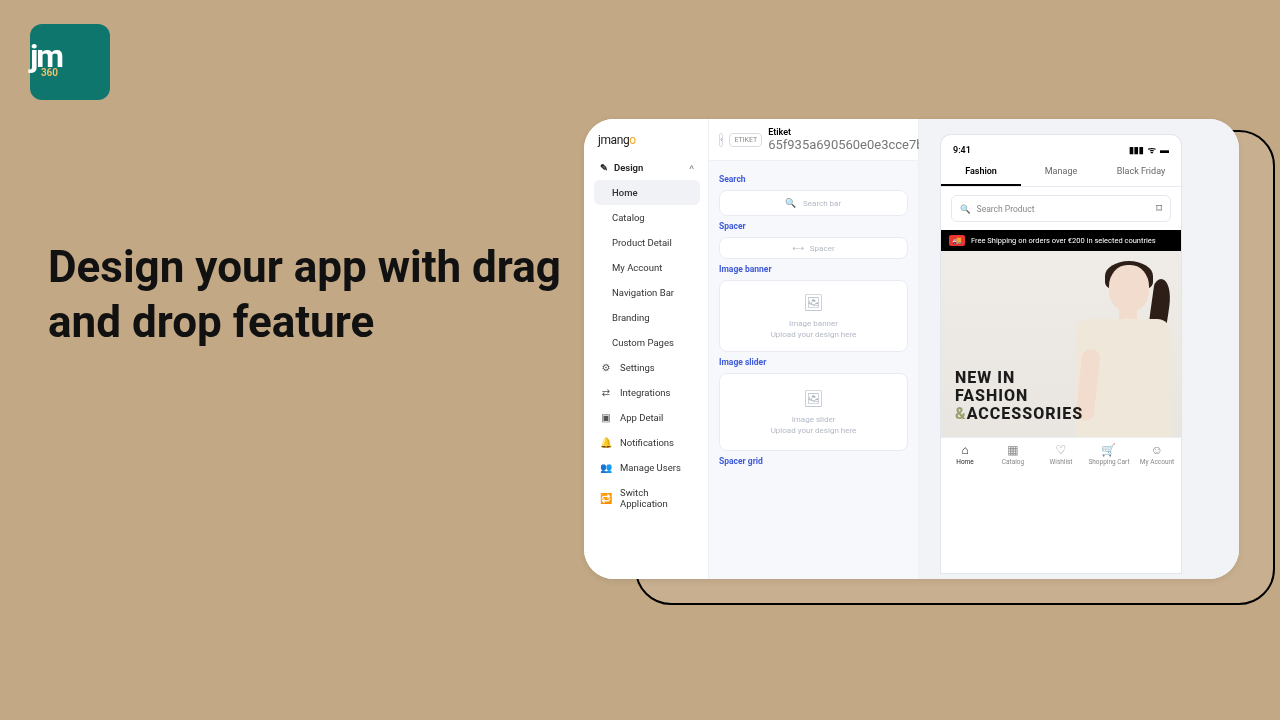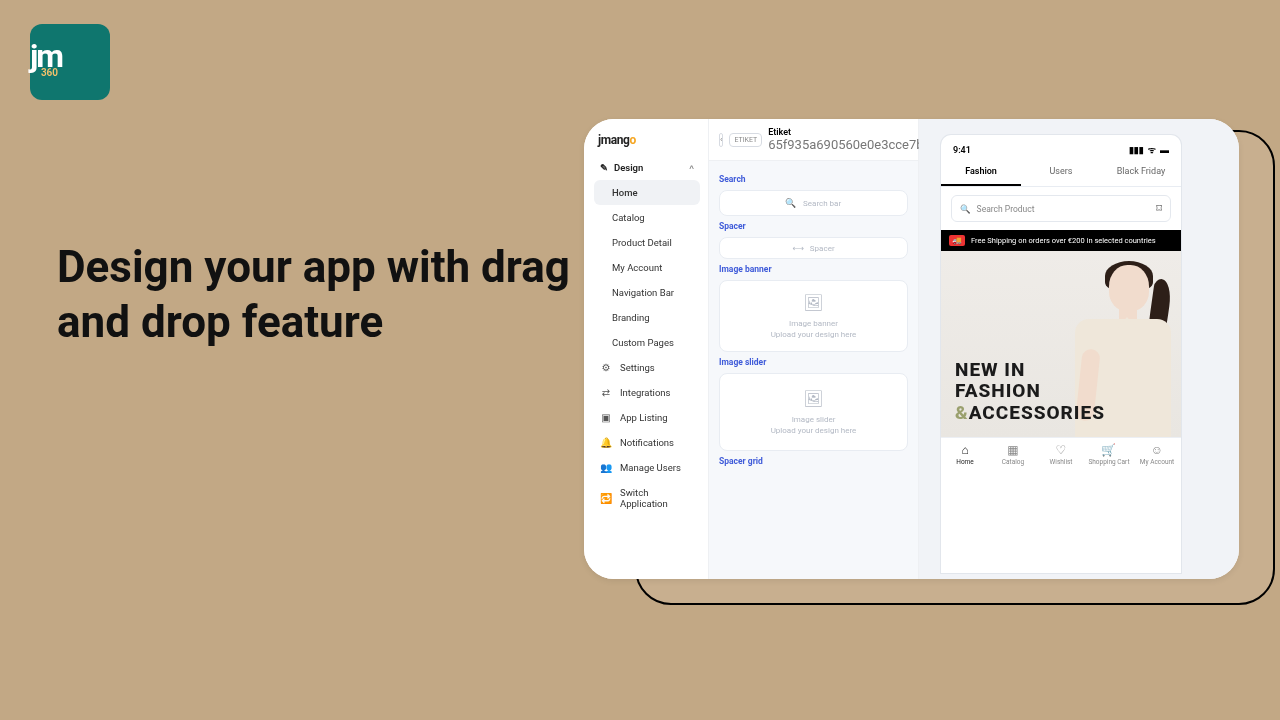--- a/index.html
+++ b/index.html
@@ -7,35 +7,35 @@
   body { background: #c2a885; position: relative; }
 
   .logo-badge {
     position: absolute; top: 24px; left: 30px;
     width: 80px; height: 76px; background: #0f766e; border-radius: 12px;
     display: flex; align-items: center; justify-content: flex-start;
   }
   .logo-badge .jm { color: #fff; font-weight: 700; font-size: 32px; letter-spacing: -2px; line-height: 0.6;}
   .logo-badge .sub { color: #f5c26b; font-size: 10px; font-weight:600; margin-top:-4px; display:block; text-align:right; padding-right:4px;}
 
-  .headline-block { position: absolute; top: 240px; left: 57px; width: 520px; color:#111; }
+  .headline-block { position: absolute; top: 240px; left: 48px; width: 520px; color:#111; }
   .headline-block h1 { font-size: 44px; font-weight: 700; line-height: 1.25; }
   .headline-block p  { margin-top: 46px; font-size: 22px; line-height: 1.55; color:#222; }
 
   .shadow-card {
     position:absolute; top:130px; left:635px; width:640px; height:475px;
     background:#c8af8f; border:2px solid #000; border-radius:36px;
   }
   .app-card {
     position: absolute; top: 119px; left: 584px; width: 655px; height: 460px;
     background:#fff; border-radius: 30px; overflow: hidden; display:flex;
     box-shadow: 0 2px 6px rgba(0,0,0,.08);
   }
   .sidebar { width: 125px; padding: 12px 8px 8px 10px; background:#fff; border-right:1px solid #eef0f3; font-size:9.5px; color:#222; }
-  .brand { font-weight:700; font-size:12px; padding:2px 0 8px 4px; letter-spacing:-0.4px;}
+  .brand { font-weight:400; font-size:12px; padding:2px 0 8px 4px; letter-spacing:-0.4px;}
   .brand .o { color:#f5a623;}
   .nav-section-head { display:flex; align-items:center; gap:6px; font-weight:600; padding:7px 6px; cursor:pointer;}
   .nav-section-head .chev { margin-left:auto; font-size:8px; color:#888;}
   .nav-item { padding:7px 10px 7px 18px; border-radius:6px; color:#333; cursor:pointer;}
   .nav-item.active { background:#f0f2f5; font-weight:500;}
   .nav-item-icon { display:flex; align-items:center; gap:8px; padding:7px 6px; color:#333; cursor:pointer;}
   .nav-item-icon .ic { width:12px; text-align:center; color:#555; font-size:10px;}
   .mid { width:210px; background:#f6f8fb; border-right:1px solid #eef0f3; display:flex; flex-direction:column; }
   .mid-top { display:flex; align-items:center; gap:6px; padding:8px 10px; border-bottom:1px solid #eef0f3; background:#fff;}
   .back-chip { width:14px; height:14px; border:1px solid #d7dbe2; border-radius:4px; display:flex; align-items:center; justify-content:center; font-size:8px; color:#888; cursor:pointer;}
@@ -59,21 +59,21 @@
   .status-right { display:flex; gap:4px; align-items:center;}
   .title-sm { text-align:center; font-size:8px; letter-spacing:0.6px; font-weight:600; color:#333; padding:3px 0 8px;}
   .tabs { display:flex; border-bottom:1px solid #e8ecf2;}
   .tab { flex:1; text-align:center; font-size:9px; padding:8px 0; color:#666; cursor:pointer;}
   .tab.active { color:#000; font-weight:600; border-bottom:2px solid #000;}
   .search-row { margin:8px 10px; border:1px solid #e4e8ee; border-radius:6px; display:flex; align-items:center; padding:6px 8px; font-size:8.5px; color:#888; gap:6px;}
   .search-row .scan { margin-left:auto; font-size:11px; color:#555;}
   .ship-bar { background:#000; color:#fff; font-size:7.5px; display:flex; align-items:center; gap:6px; padding:5px 8px;}
   .ship-bar .truck { background:#e33; padding:1px 3px; border-radius:2px; font-size:8px;}
   .hero { position:relative; height:186px; background:linear-gradient(#efece8,#e9e6e1); overflow:hidden;}
-  .hero-text { position:absolute; left:14px; bottom:14px; font-weight:800; font-size:19px; line-height:1.12; letter-spacing:1px; color:#1b1b1b;}
+  .hero-text { position:absolute; left:14px; bottom:14px; font-weight:800; font-size:16px; line-height:1.12; letter-spacing:1px; color:#1b1b1b;}
   .hero-text .amp { color:#9aa06e;}
   .model { position:absolute; right:-12px; top:0; width:156px; height:186px; }
   .head { position:absolute; top:14px; right:44px; width:40px; height:46px; background:#f1dccd; border-radius:46% 46% 42% 42%; }
   .hair { position:absolute; top:10px; right:40px; width:48px; height:30px; background:#2d1f18; border-radius:50% 50% 30% 30%; }
   .pony { position:absolute; top:28px; right:26px; width:18px; height:86px; background:#2d1f18; border-radius:40% 60% 50% 50% / 10% 30% 60% 60%; transform:rotate(8deg);}
   .neck { position:absolute; top:56px; right:56px; width:18px; height:16px; background:#f1dccd;}
   .dress { position:absolute; top:68px; right:22px; width:96px; height:120px; background:#efe7da; border-radius:14px 14px 4px 4px; }
   .dress::before { content:""; position:absolute; top:-2px; left:42px; width:0; height:0; border-left:10px solid transparent; border-right:10px solid transparent; border-bottom:12px solid #efe7da;}
   .arm { position:absolute; top:98px; right:96px; width:18px; height:72px; background:#f1dccd; border-radius:10px; transform:rotate(6deg);}
   .tabbar { display:flex; border-top:1px solid #eceff4; padding:5px 0 3px;}
@@ -115,21 +115,21 @@
     <div class="nav-item-icon">
         <span class="ic">⚙</span>
         <span>Settings</span>
       </div>
     <div class="nav-item-icon">
         <span class="ic">⇄</span>
         <span>Integrations</span>
       </div>
     <div class="nav-item-icon">
         <span class="ic">▣</span>
-        <span>App Listing</span>
+        <span>App Detail</span>
       </div>
     <div class="nav-item-icon">
         <span class="ic">🔔</span>
         <span>Notifications</span>
       </div>
     <div class="nav-item-icon">
         <span class="ic">👥</span>
         <span>Manage Users</span>
       </div>
     <div class="nav-item-icon">
@@ -179,21 +179,21 @@
       <div class="statusbar">
         <span>9:41</span>
         <span class="status-right">
           <span>▮▮▮</span>
           <span>ᯤ</span>
           <span>▬</span>
         </span>
       </div>
       <div class="tabs">
         <div class="tab active">Fashion</div>
-        <div class="tab">Users</div>
+        <div class="tab">Manage</div>
         <div class="tab">Black Friday</div>
       </div>
       <div class="search-row">
         <span>🔍</span>
         <span>Search Product</span>
         <span class="scan">⌑</span>
       </div>
       <div class="ship-bar">
         <span class="truck">🚚</span>
         <span>Free Shipping on orders over €200 in selected countries</span>

